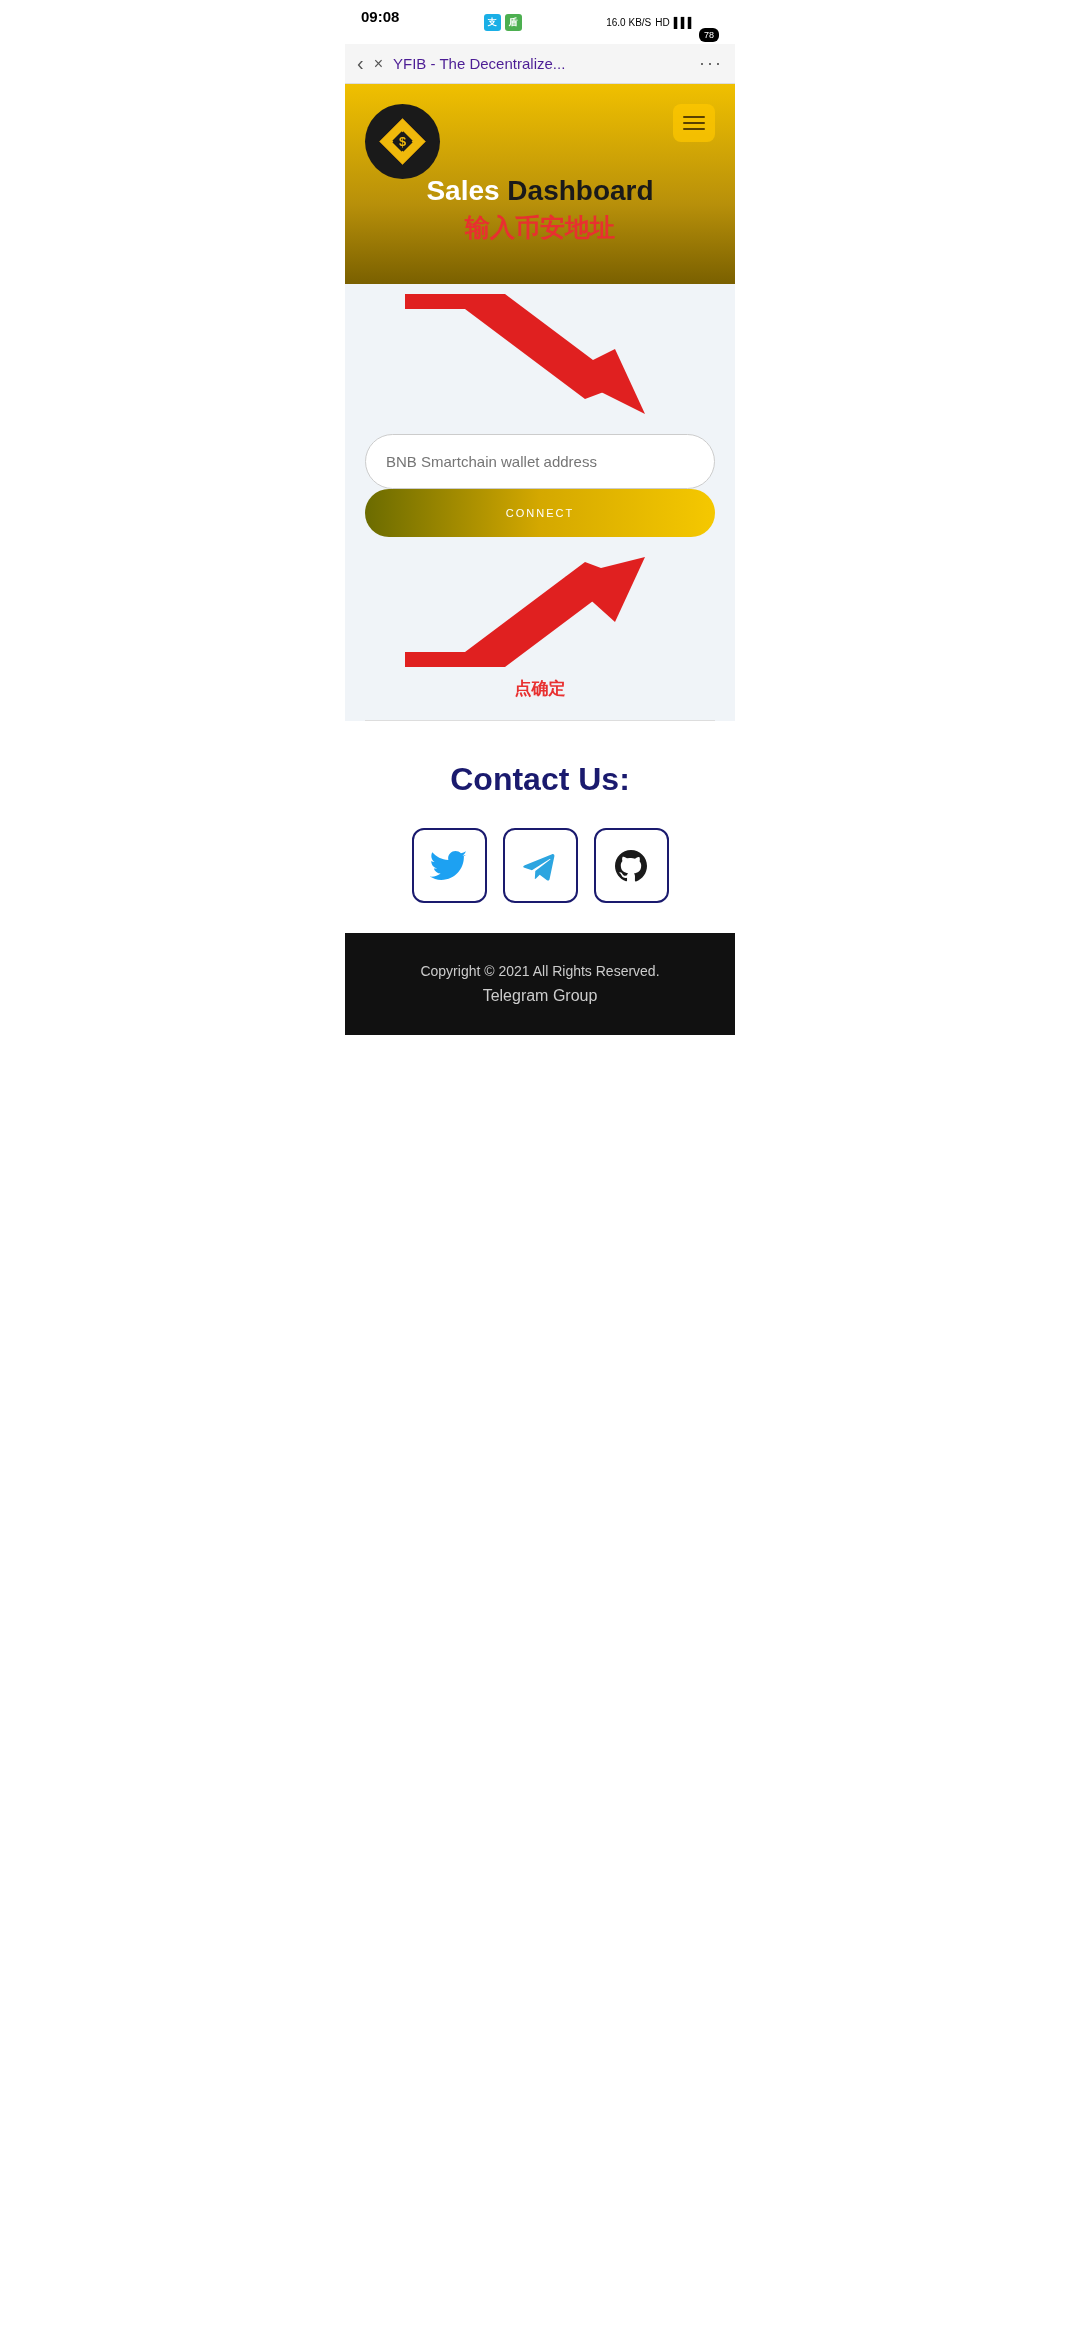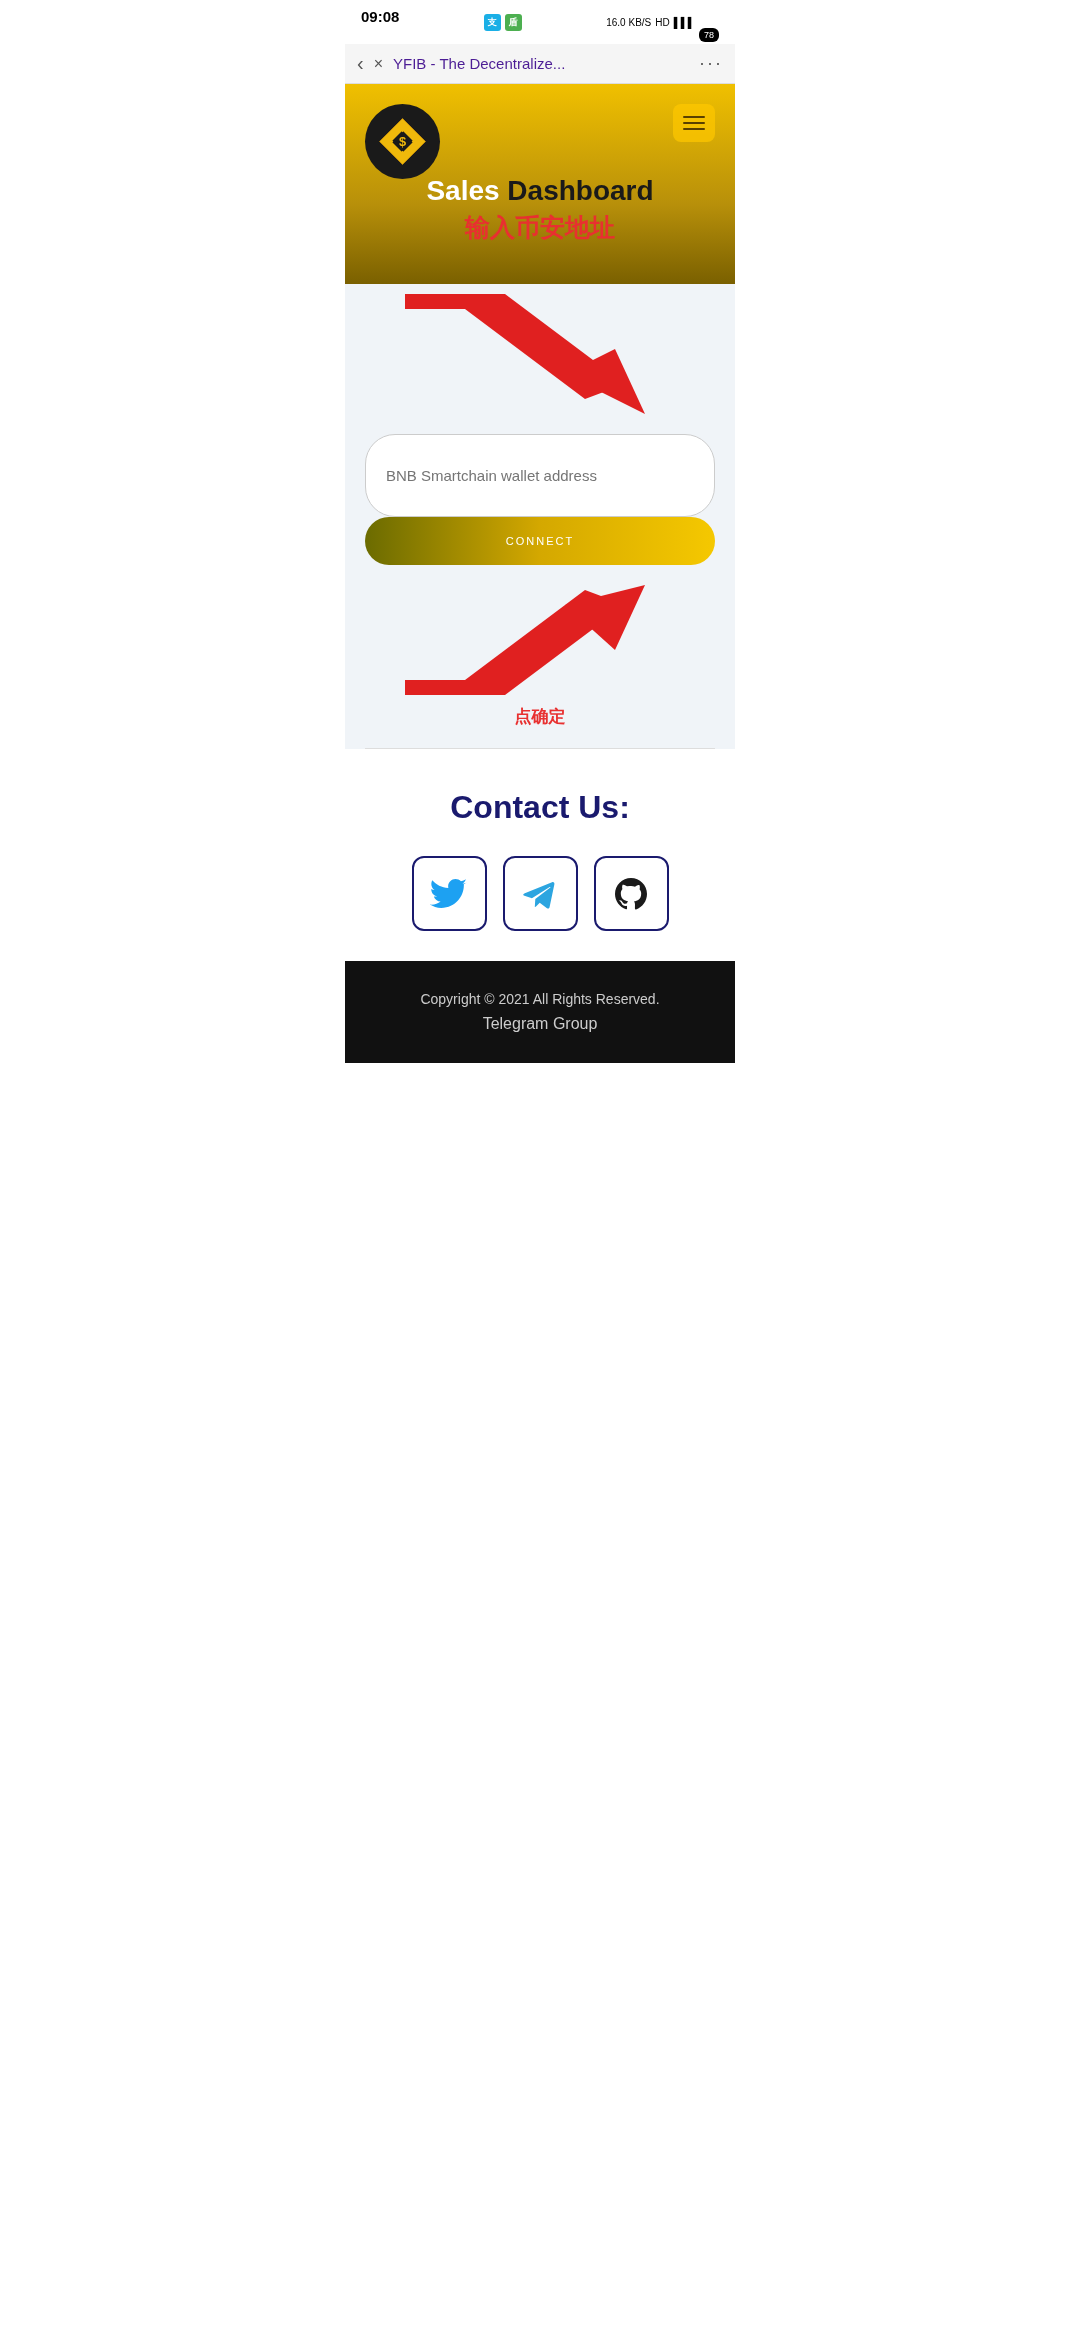--- a/index.html
+++ b/index.html
@@ -161,21 +161,21 @@
     }
 
     
     .form-card {
       background: #f0f4f8;
       padding: 20px;
     }
 
     .wallet-input {
       width: 100%;
-      padding: 32px 20px;
+      padding: 18px 20px;
       border-radius: 30px;
       border: 1.5px solid #ccc;
       background: #fff;
       font-size: 15px;
       color: #aaa;
       outline: none;
       display: block;
     }
 
     .connect-btn {

